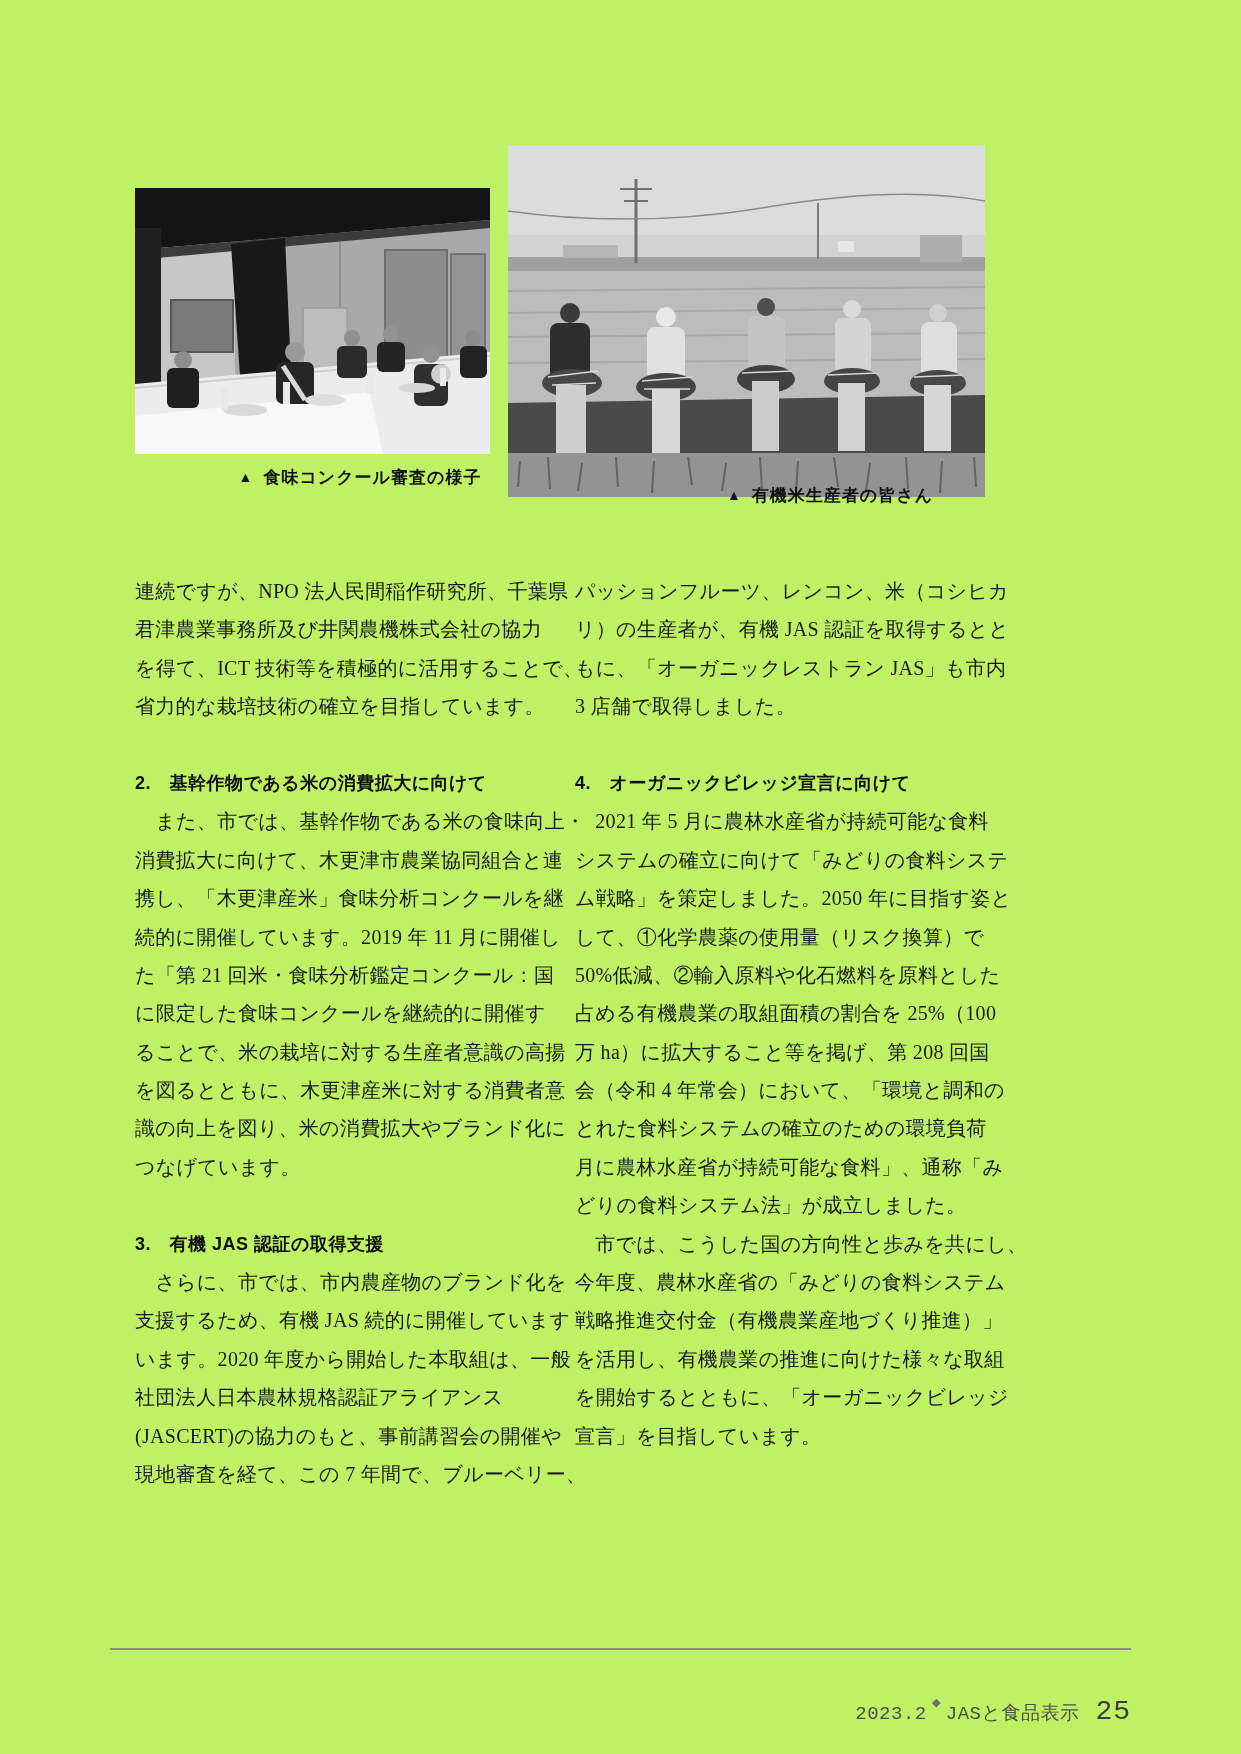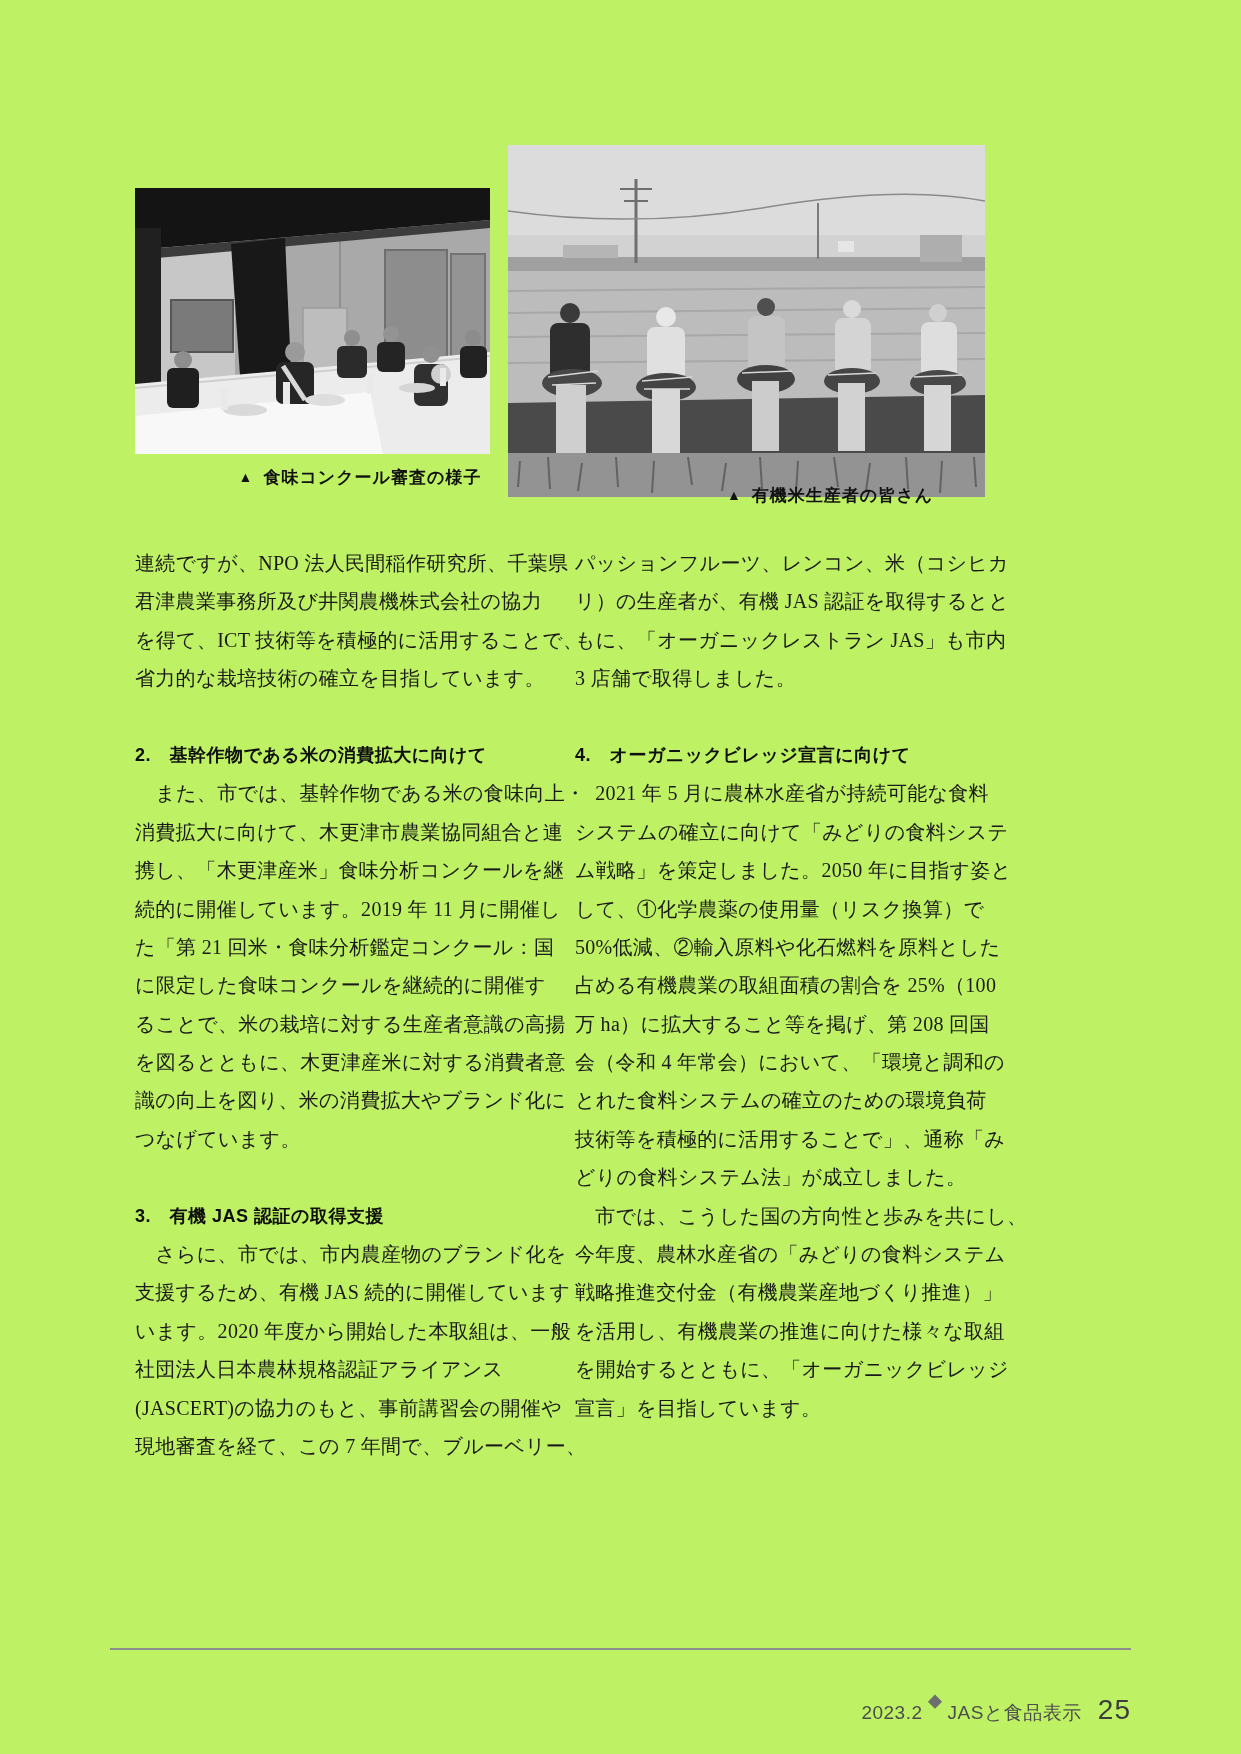--- a/index.html
+++ b/index.html
@@ -12,42 +12,42 @@
   .photo svg { display:block; }
   .photo-left  { left:135px; top:188px; width:355px; height:266px; }
   .photo-right { left:508px; top:145px; width:477px; height:352px; }
   .caption {
     position:absolute; font-family:"Liberation Sans","DejaVu Sans",sans-serif;
     font-weight:bold; font-size:17px; color:#111; text-align:center; letter-spacing:1px;
   }
   .caption .marker { font-size:14px; margin-right:10px; position:relative; top:-1px; }
   .caption-left  { left:150px; top:466px; width:420px; }
   .caption-right { left:640px; top:484px; width:380px; }
-  .col { position:absolute; top:544px; }
+  .col { position:absolute; top:572px; }
   .col-left  { left:135px; width:432px; }
   .col-right { left:575px; width:448px; }
   .para { margin:0; }
   .tline {
     height:38.4px; line-height:38.4px; font-size:20px; white-space:nowrap;
     letter-spacing:0.3px;
   }
   .heading {
     margin:38.4px 0 0 0; height:38.4px; line-height:38.4px;
     font-family:"Liberation Sans","DejaVu Sans",sans-serif;
     font-weight:bold; font-size:18px; color:#0f0f0f; white-space:nowrap;
     letter-spacing:0.5px;
   }
   .footer-rule {
     position:absolute; left:110px; top:1648px; width:1021px; height:2px;
     background:#8c8c8c;
   }
   .footer {
     position:absolute; right:110px; top:1678px;
     display:flex; align-items:baseline;
-    font-family:Liberation Sans, sans-serif; color:#4d4d4d;
+    font-family:Liberation Mono, monospace; color:#4d4d4d;
   }
   .footer .issue { font-size:19px; letter-spacing:0.5px; }
   .footer .diamond { font-size:15px; color:#6e6e6e; margin:0 5px; align-self:center; }
   .footer .journal { font-size:19px; letter-spacing:0.5px;margin-top:22px; }
   .footer .pagenum { font-size:28px; color:#3d3d3d; margin-left:16px; letter-spacing:1px; }
 </style>
 </head>
 <body>
 
 <div class="page">
@@ -226,21 +226,21 @@
     <div class="para">
         <div class="tline">　2021 年 5 月に農林水産省が持続可能な食料</div>
         <div class="tline">システムの確立に向けて「みどりの食料システ</div>
         <div class="tline">ム戦略」を策定しました。2050 年に目指す姿と</div>
         <div class="tline">して、①化学農薬の使用量（リスク換算）で</div>
         <div class="tline">50%低減、②輸入原料や化石燃料を原料とした</div>
         <div class="tline">占める有機農業の取組面積の割合を 25%（100</div>
         <div class="tline">万 ha）に拡大すること等を掲げ、第 208 回国</div>
         <div class="tline">会（令和 4 年常会）において、「環境と調和の</div>
         <div class="tline">とれた食料システムの確立のための環境負荷</div>
-        <div class="tline">技術等を積極的に活用することで」、通称「み</div>
+        <div class="tline">月に農林水産省が持続可能な食料」、通称「み</div>
         <div class="tline">どりの食料システム法」が成立しました。</div>
         <div class="tline">　市では、こうした国の方向性と歩みを共にし、</div>
         <div class="tline">今年度、農林水産省の「みどりの食料システム</div>
         <div class="tline">戦略推進交付金（有機農業産地づくり推進）」</div>
         <div class="tline">を活用し、有機農業の推進に向けた様々な取組</div>
         <div class="tline">を開始するとともに、「オーガニックビレッジ</div>
         <div class="tline">宣言」を目指しています。</div>
       </div>
   </div>
 

